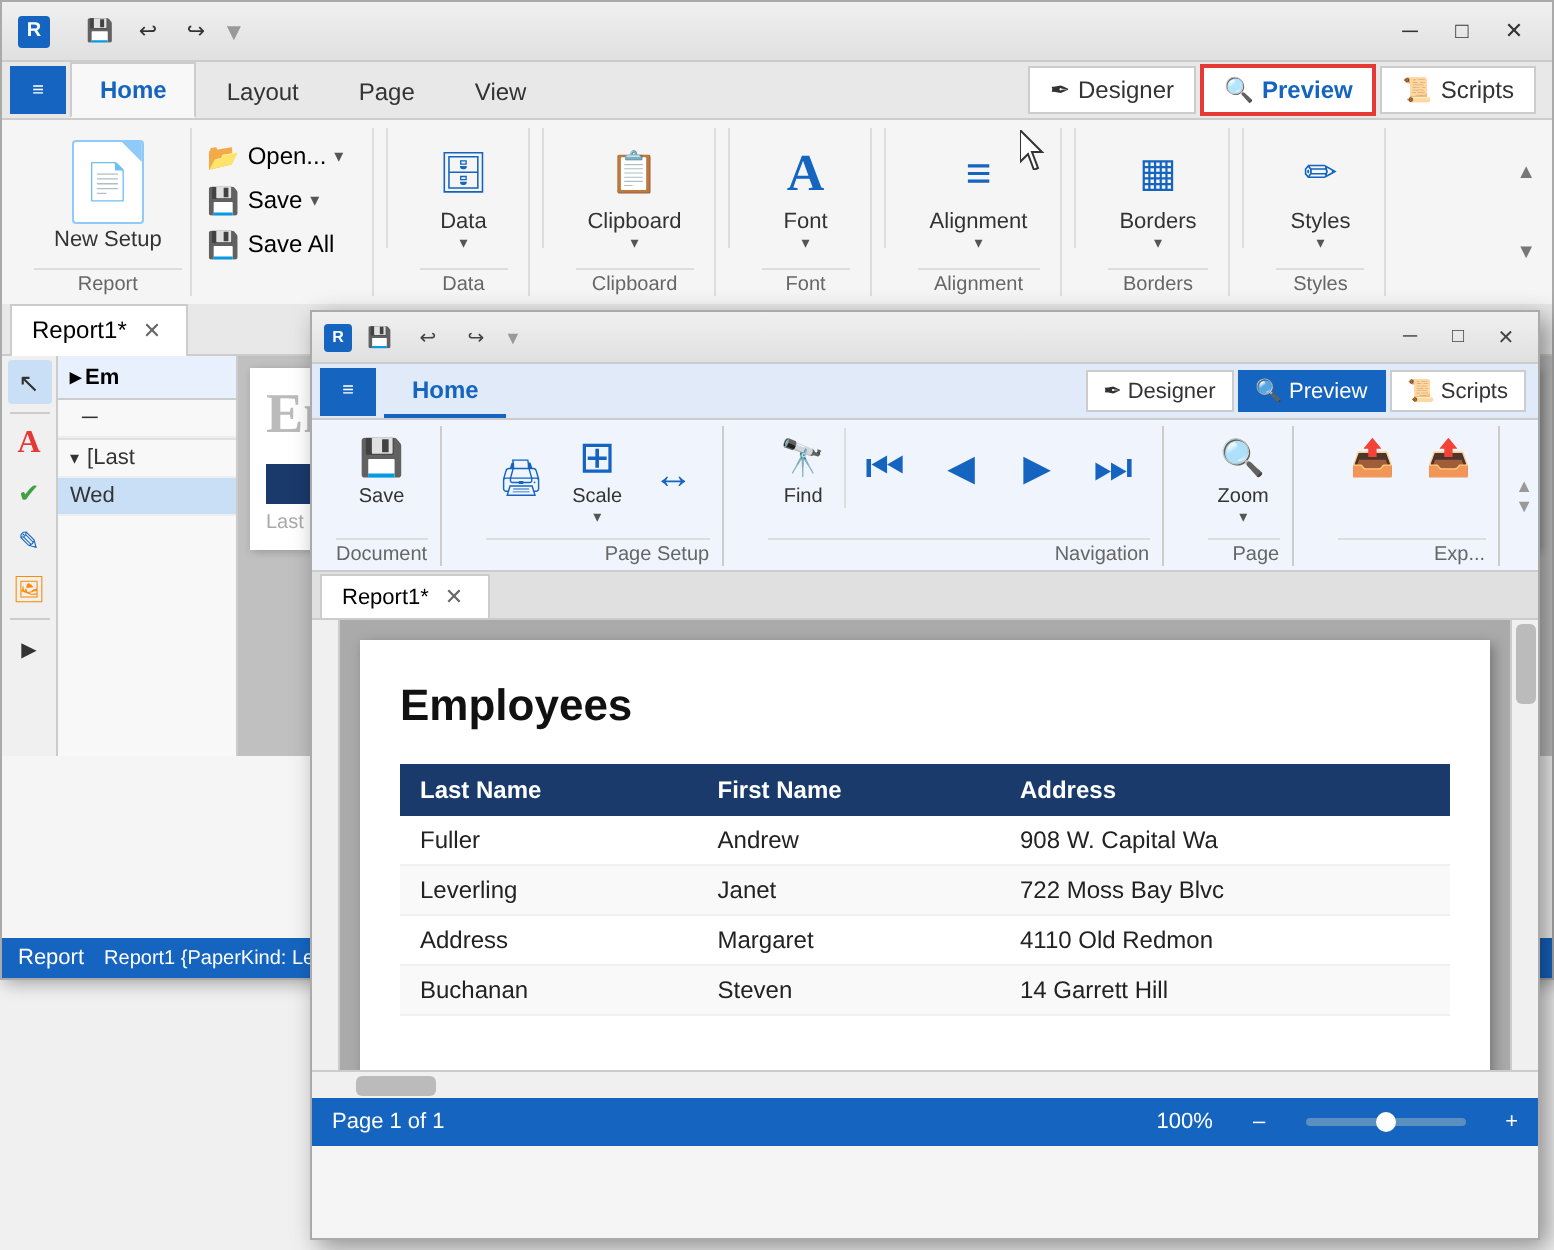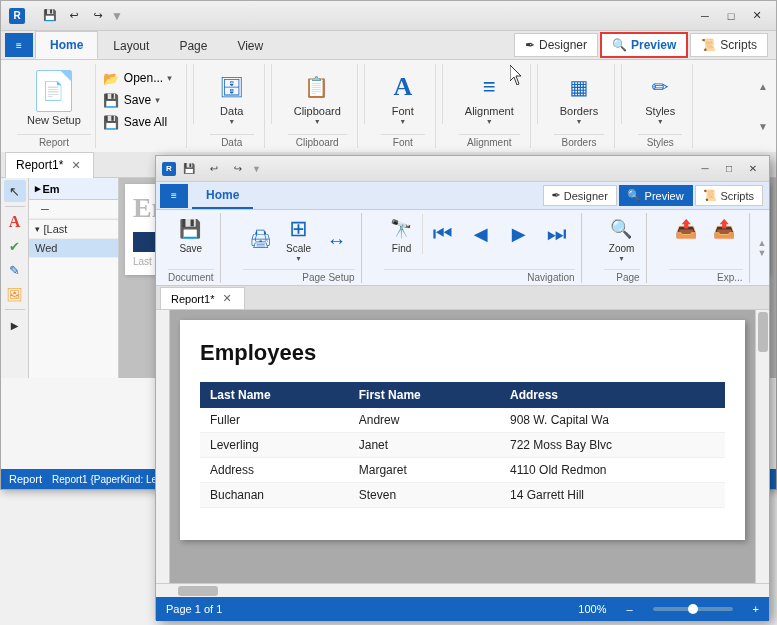--- a/index.html
+++ b/index.html
@@ -1026,21 +1026,21 @@
     </div>
   </div>
 
   <div class="inner-doc-tabs">
     <div class="inner-doc-tab">
       <span>Report1*</span>
       <button class="doc-tab-close">✕</button>
     </div>
   </div>
 
-  <div class="preview-content" style="height:273px;">
+  <div class="preview-content" style="height:225px;">
     <div class="preview-scrollbar-left"></div>
     <div class="preview-page">
       <div class="preview-page-inner">
         <div class="report-title">Employees</div>
         <table class="report-table">
           <thead>
             <tr>
               <th>Last Name</th>
               <th>First Name</th>
               <th>Address</th>

